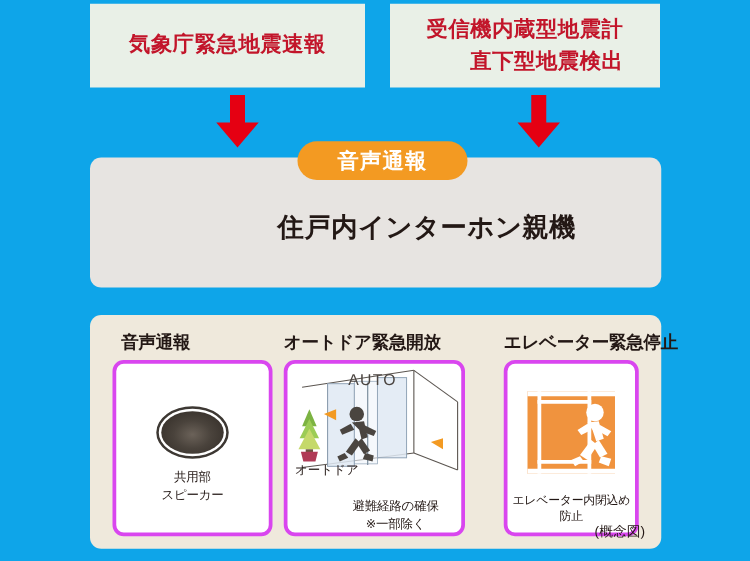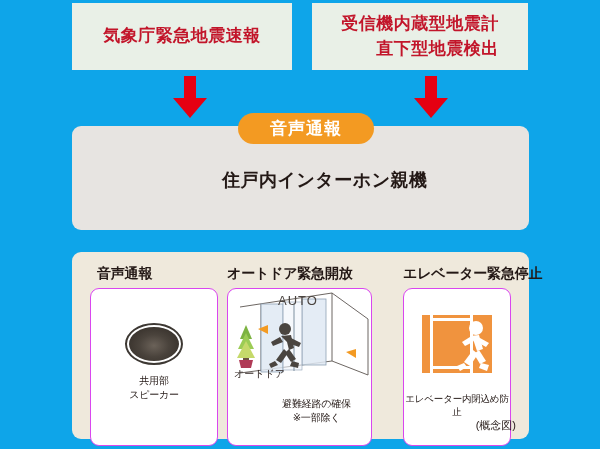--- a/index.html
+++ b/index.html
@@ -92,21 +92,21 @@
   .dev-button {
     position: absolute; left: 9px; top: 70px;
     width: 34px; height: 10px;
     background: #f4f1e6;
     border: 1px solid #8a8376;
     border-bottom: none;
   }
 
   #intercom-label {
     position: absolute; left: 222px; top: 168px;
-    font-size: 18px; font-weight: 700; color: #231815;
+    font-size: 21px; font-weight: 700; color: #231815;
     letter-spacing: 0.5px;
   }
 
   
   #bottom-panel {
     position: absolute;
     left: 72px; top: 252px; width: 457px; height: 187px;
     background: #efe9dc;
     border-radius: 9px;
   }
@@ -118,23 +118,23 @@
   .feature-title {
     font-size: 14px; font-weight: 700; color: #231815;
     margin-bottom: 5px; white-space: nowrap;
     letter-spacing: -0.2px;
   }
   #feature-col-0 .feature-title { padding-left: 7px; }
 
   .feature-card {
     position: relative;
     background: #ffffff;
-    border: 1px solid #d946ef;
+    border: 3px solid #d946ef;
     border-radius: 9px;
-    height: 158px;
+    height: 141px;
     overflow: hidden;
   }
 
   
   .speaker-wrap {
     position: absolute; left: 50%; top: 34px;
     transform: translateX(-50%);
     width: 58px; height: 42px;
   }
   .speaker-ring {

